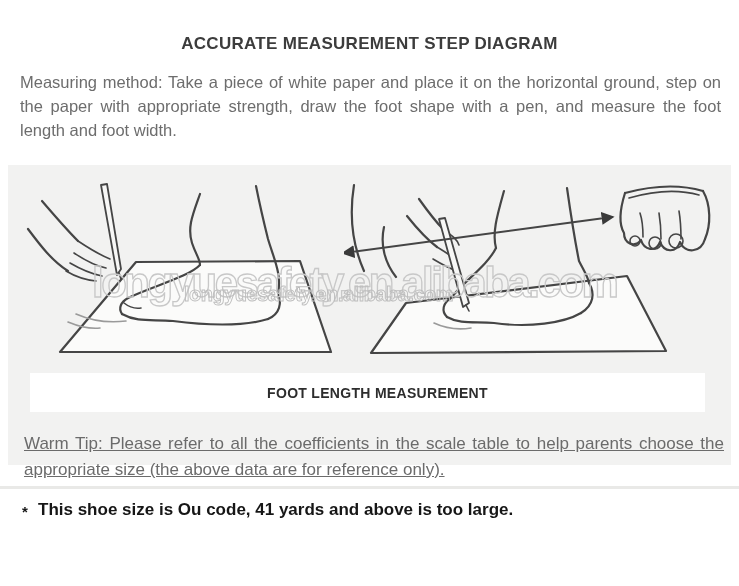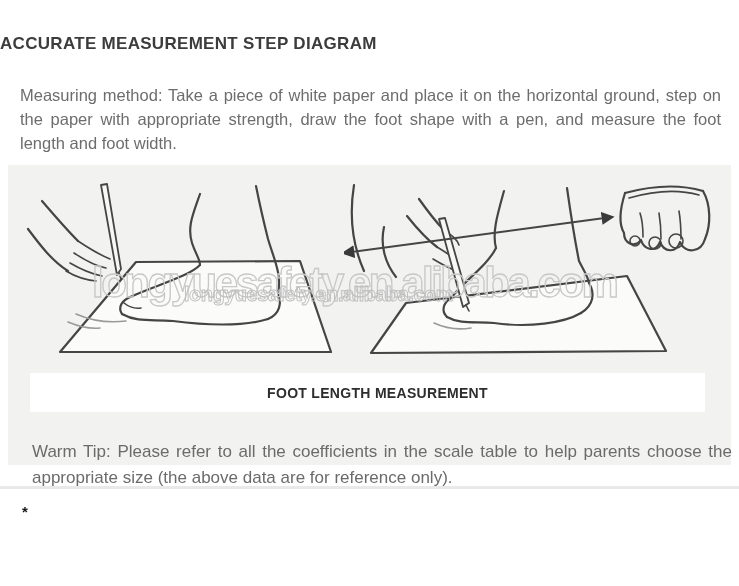--- a/index.html
+++ b/index.html
@@ -4,25 +4,25 @@
 <style>
   html,body{margin:0;padding:0;background:#ffffff;}
   .page{
     position:relative;width:739px;height:586px;overflow:hidden;
     background:#ffffff;
     font-family:"Liberation Sans",sans-serif;
     -webkit-font-smoothing:antialiased;
   }
   .title{
     position:absolute;top:34px;left:0;width:739px;margin:0;
-    font-size:17px;font-weight:bold;color:#3c3c3c;
+    text-align:center;font-size:17px;font-weight:bold;color:#3c3c3c;
     letter-spacing:.3px;
   }
   .intro{
-    position:absolute;top:83px;left:20px;width:701px;margin:0;
+    position:absolute;top:70px;left:20px;width:701px;margin:0;
     font-size:16.5px;line-height:24px;color:#6d6d6d;text-align:justify;
   }
   .panel{
     position:absolute;top:165px;left:8px;width:723px;height:300px;
     background:#f2f2f1;
   }
   .diag{position:absolute;top:6px;}
   .diag.left{left:12px;}
   .diag.right{left:336px;}
   .diag path,.diag polygon,.diag line,.diag circle{
@@ -43,22 +43,22 @@
   .wm.small{left:176px;top:118px;font-size:20px;letter-spacing:-.5px;-webkit-text-stroke:.9px #bdbdbd;}
   .caption-bar{
     position:absolute;left:22px;top:208px;width:675px;height:39px;
     background:#ffffff;display:flex;align-items:center;
   }
   .caption-bar span{
     flex:1;text-align:center;font-size:14px;font-weight:bold;
     color:#2d2d2d;letter-spacing:.3px;margin-left:20px;
   }
   .warmtip{
-    position:absolute;top:427px;left:20px;width:700px;margin:12px;
-    font-size:17px;line-height:26px;color:#6b6b6b;text-align:justify;
+    position:absolute;top:427px;left:20px;width:700px;margin:4px;
+    font-size:17px;line-height:26px;color:#6b6b6b;text-align:justify;text-decoration:underline;
   }
   .divider{
     position:absolute;top:486px;left:0;width:739px;height:3px;
     background:#e9e9e7;
   }
   .footnote{
     position:absolute;top:497px;left:22px;width:700px;
     display:flex;color:#161616;font-size:17px;line-height:25px;font-weight:bold;
   }
   .footnote .marker{width:16px;flex:0 0 16px;font-size:15px;padding-top:2px;}
@@ -160,16 +160,17 @@
     </div>
   </div>
 
   <p class="warmtip">Warm Tip: Please refer to all the coefficients in the scale table to help parents choose the appropriate size (the above data are for reference only).</p>
 
   <div class="divider"></div>
 
   <div class="footnote">
     <div class="marker">*</div>
     <div class="lines">
+      <div>This shoe size is Ou code, 41 yards and above is too large.</div>
     </div>
   </div>
 
 </div>
 
 </body></html>

